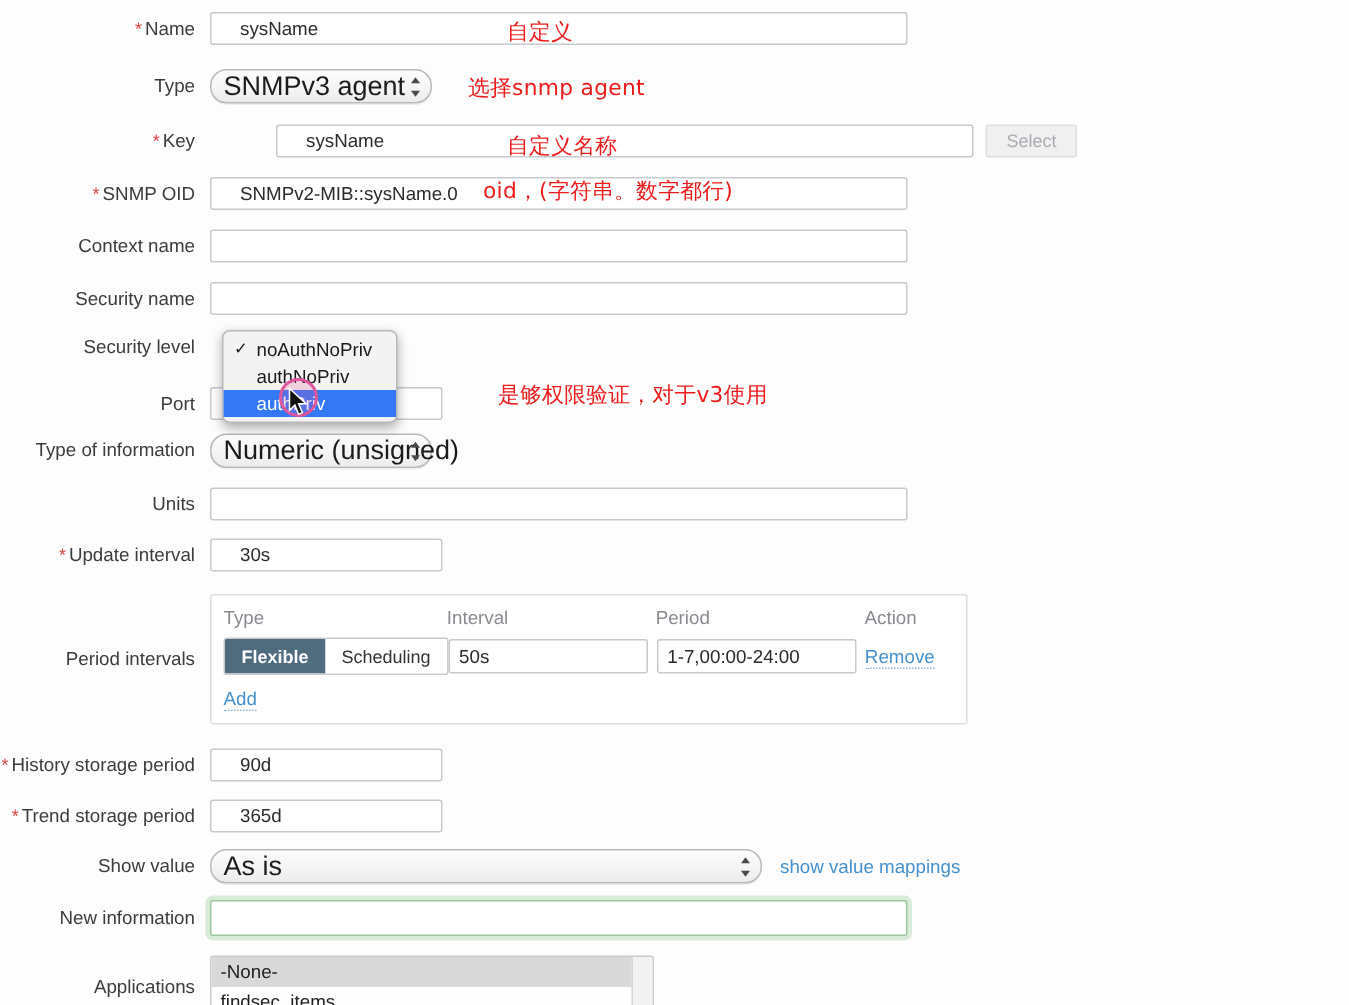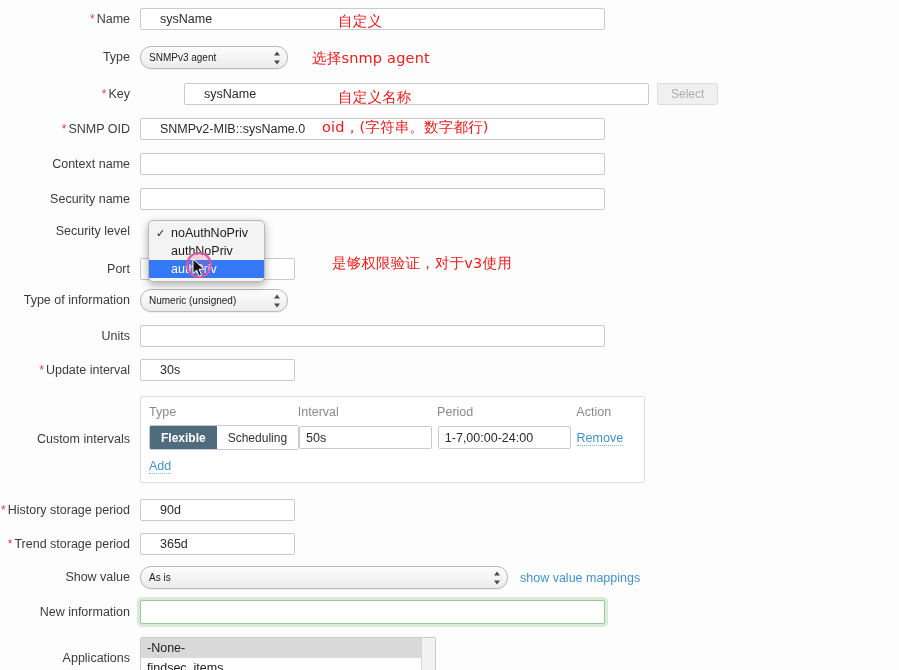--- a/index.html
+++ b/index.html
@@ -81,21 +81,21 @@
   .sel {
     position: relative;
     display: inline-flex;
     align-items: center;
     height: 23px;
     box-sizing: border-box;
     background: linear-gradient(to bottom, #fdfdfd 0%, #ececec 100%);
     border: 1px solid #b7b9bd;
     border-radius: 11px;
     padding: 0 8px 0 8px;
-    font-size: 10px;
+    font-size: 18px;
     color: #1b1b1b;
     box-shadow: 0 1px 0 rgba(0,0,0,0.06);
     white-space: nowrap;
   }
   .sel .arrows {
     position: absolute;
     right: 7px;
     top: 50%;
     transform: translateY(-50%);
     width: 7px;
@@ -395,21 +395,21 @@
   </div>
 
   <div class="row" style="top:359px;">
     <div class="lbl"><span class="req">*</span><span>Update interval</span></div>
     <div class="fields">
       <input class="tf w-small" type="text" value="30s" style="">
     </div>
   </div>
 
   <div class="row" style="top:396px;">
-    <div class="lbl"><span>Custom intervals</span></div>
+    <div class="lbl"><span>Period intervals</span></div>
     <div class="fields" style="align-items:flex-start;">
       <div class="ci-box">
         <div class="ci-head">
           <div class="c-type">Type</div>
           <div class="c-int">Interval</div>
           <div class="c-per">Period</div>
           <div class="c-act">Action</div>
         </div>
         <div class="ci-row">
           <div class="c-type">

